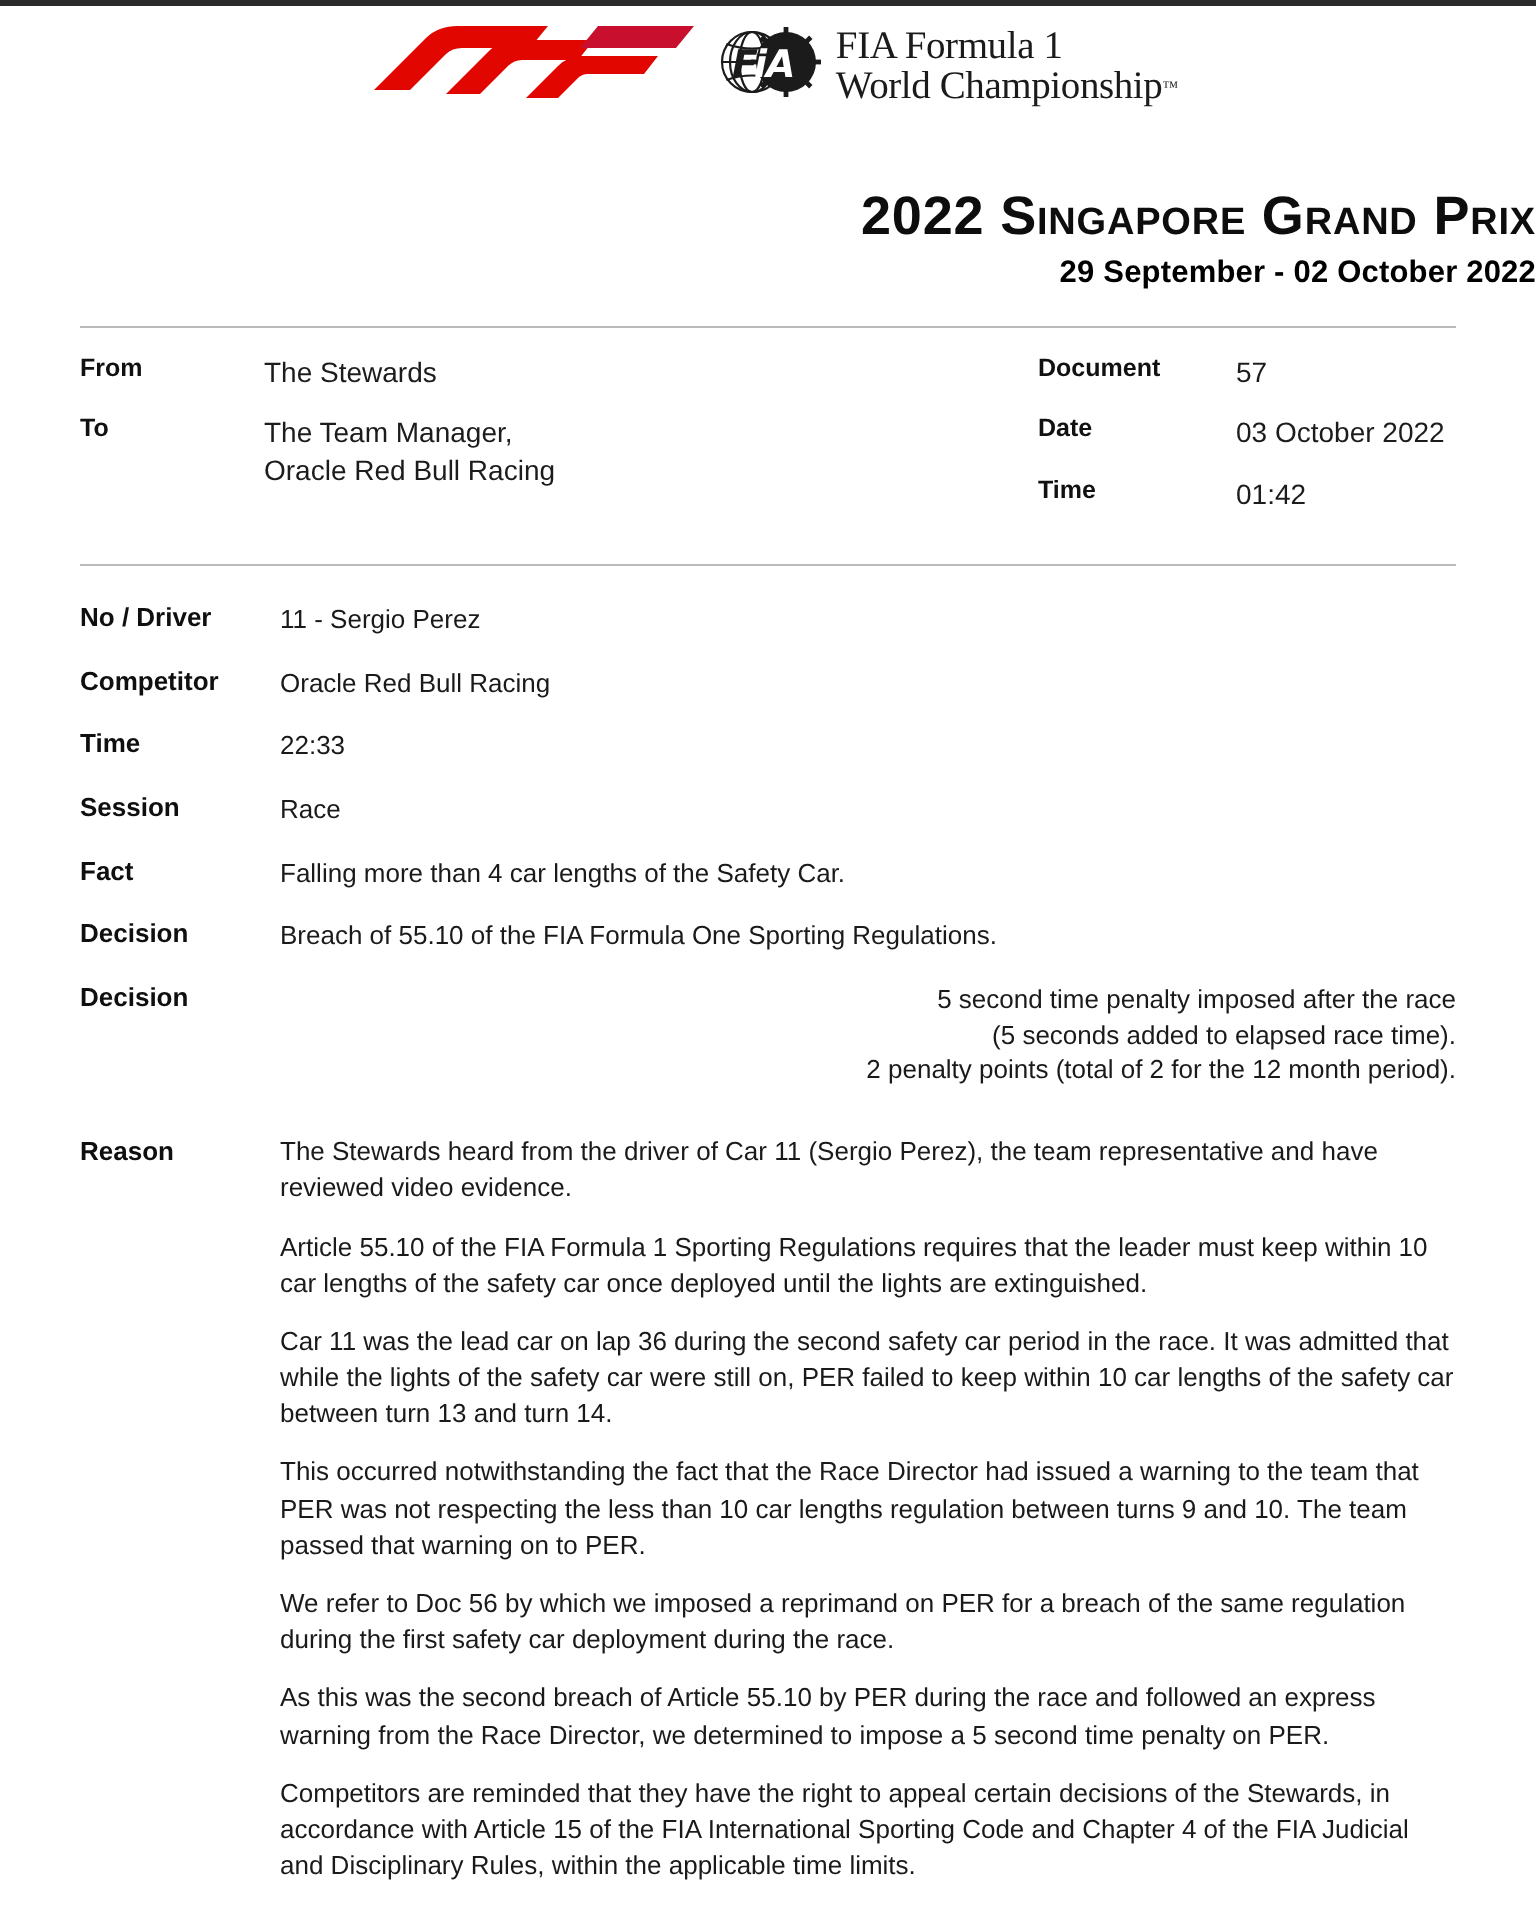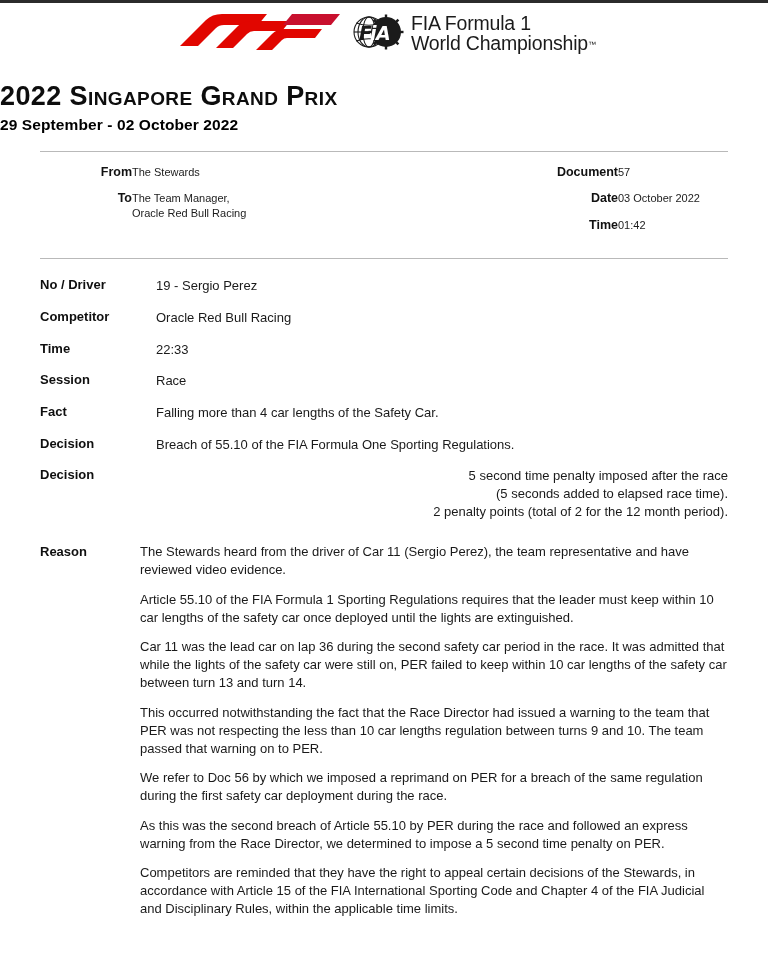--- a/index.html
+++ b/index.html
@@ -41,37 +41,37 @@
   .f1-logo {
     display: block;
   }
   .fia-mark {
     display: flex;
     align-items: center;
     gap: 7px;
   }
   .fia-emblem { display: block; }
   .fia-words {
-    font-family: Liberation Sans, sans-serif;
+    font-family: Liberation Serif, serif;
     font-size: 19.5px;
     line-height: 20px;
     color: #1b1b1b;
     letter-spacing: -0.2px;
     white-space: nowrap;
   }
   .fia-words .tm {
     font-size: 8px;
     vertical-align: 3px;
     letter-spacing: 0;
   }
 
   
   .title-block {
-    text-align: left;
-    margin-top: 20px;
+    text-align: right;
+    margin-top: 32px;
   }
   .gp-title {
     font-size: 27px;
     font-weight: bold;
     font-variant: small-caps;
     letter-spacing: 0.4px;
     color: #0d0d0d;
     line-height: 1.1;
   }
   .gp-dates {
@@ -101,25 +101,24 @@
   .meta-row {
     display: flex;
     margin-bottom: 12px;
   }
   .meta-label {
     font-size: 12.5px;
     font-weight: bold;
     color: #111;
     width: 92px;
     flex-shrink: 0;
-    text-align: right;
   }
   .meta-label.wide { width: 99px; padding-left: 24px; }
   .meta-value {
-    font-size: 11px;
+    font-size: 14px;
     color: #1c1c1c;
     line-height: 1.32;
   }
 
   
   .intro {
     padding: 16px 40px 0 40px;
     font-size: 13px;
     line-height: 1.42;
     color: #1a1a1a;
@@ -127,21 +126,20 @@
     box-sizing: border-box;
   }
 
   
   .details {
     padding: 18px 40px 0 40px;
   }
   .drow {
     display: flex;
     margin-bottom: 14px;
-    gap: 16px;
   }
   .drow.tight { margin-bottom: 13px; }
   .dlabel {
     font-size: 13px;
     font-weight: bold;
     color: #0f0f0f;
     width: 100px;
     flex-shrink: 0;
   }
   .dvalue {
@@ -276,21 +274,21 @@
 
   </div>
 
   <div class="rule rule-bottom"></div>
 
 
   <div class="details">
 
     <div class="drow">
       <div class="dlabel">No / Driver</div>
-      <div class="dvalue">19 - Sergio Perez</div>
+      <div class="dvalue">11 - Sergio Perez</div>
     </div>
 
     <div class="drow">
       <div class="dlabel">Competitor</div>
       <div class="dvalue">Oracle Red Bull Racing</div>
     </div>
 
     <div class="drow">
       <div class="dlabel">Time</div>
       <div class="dvalue">22:33</div>

